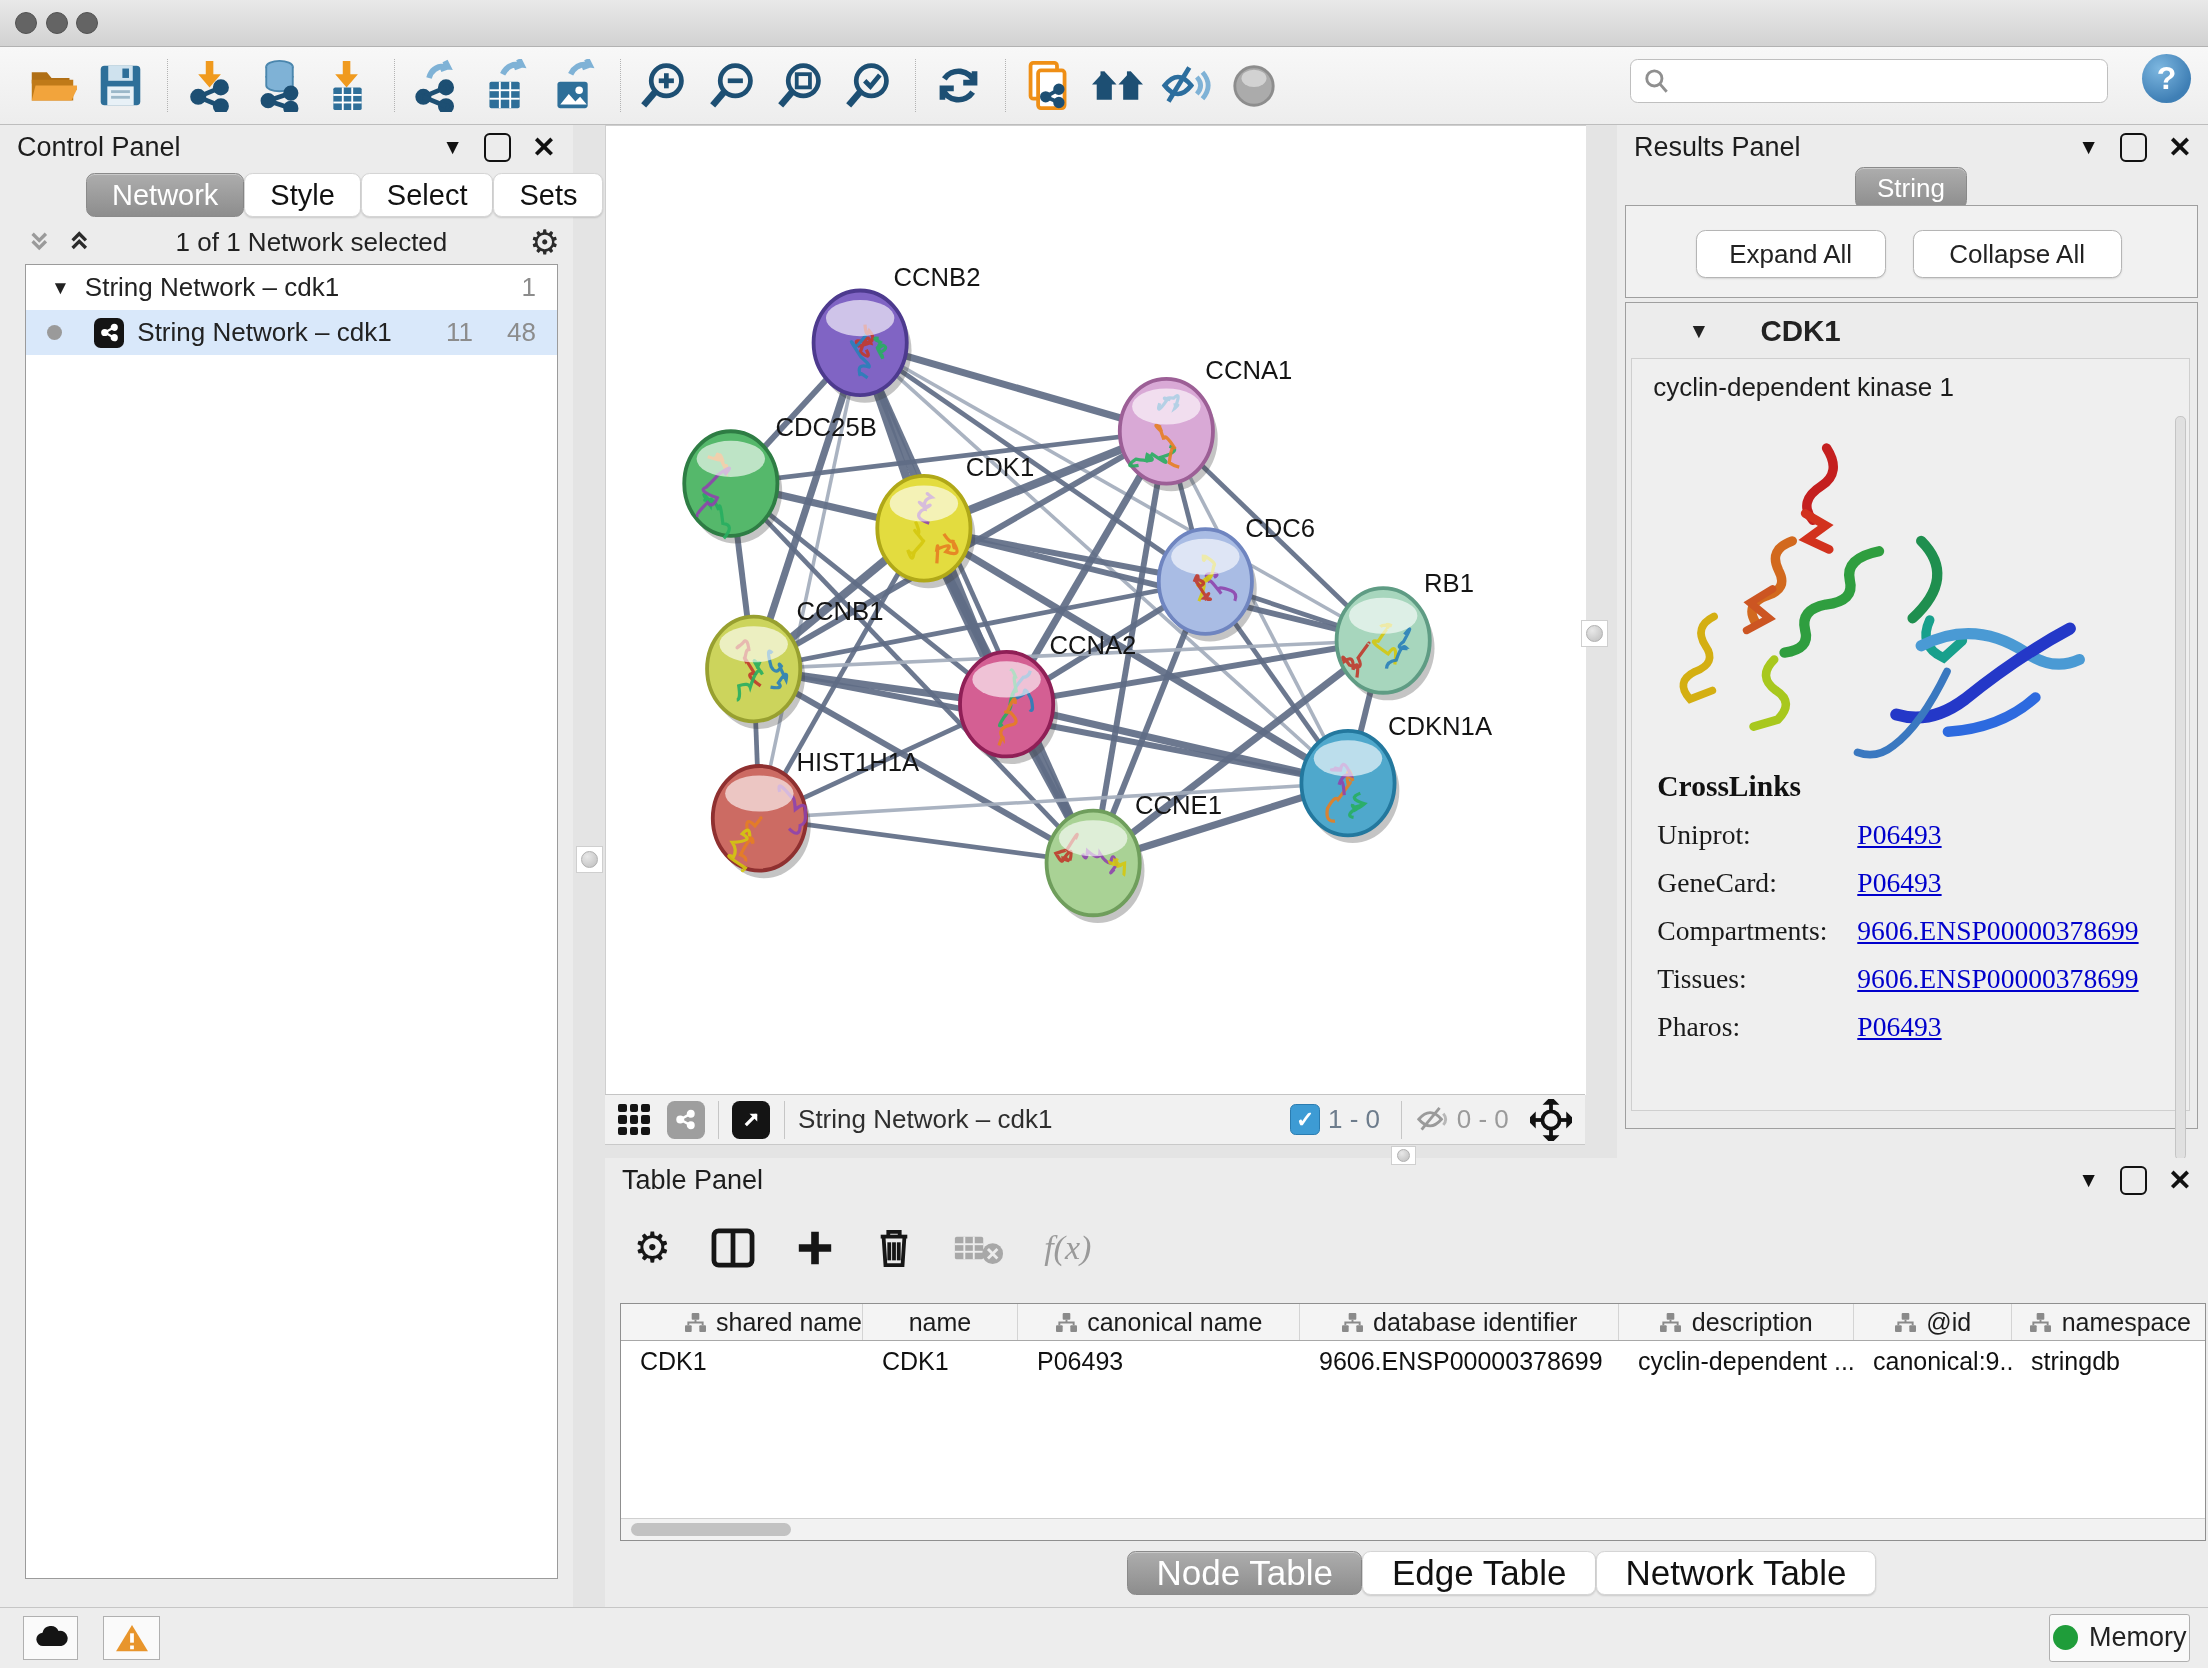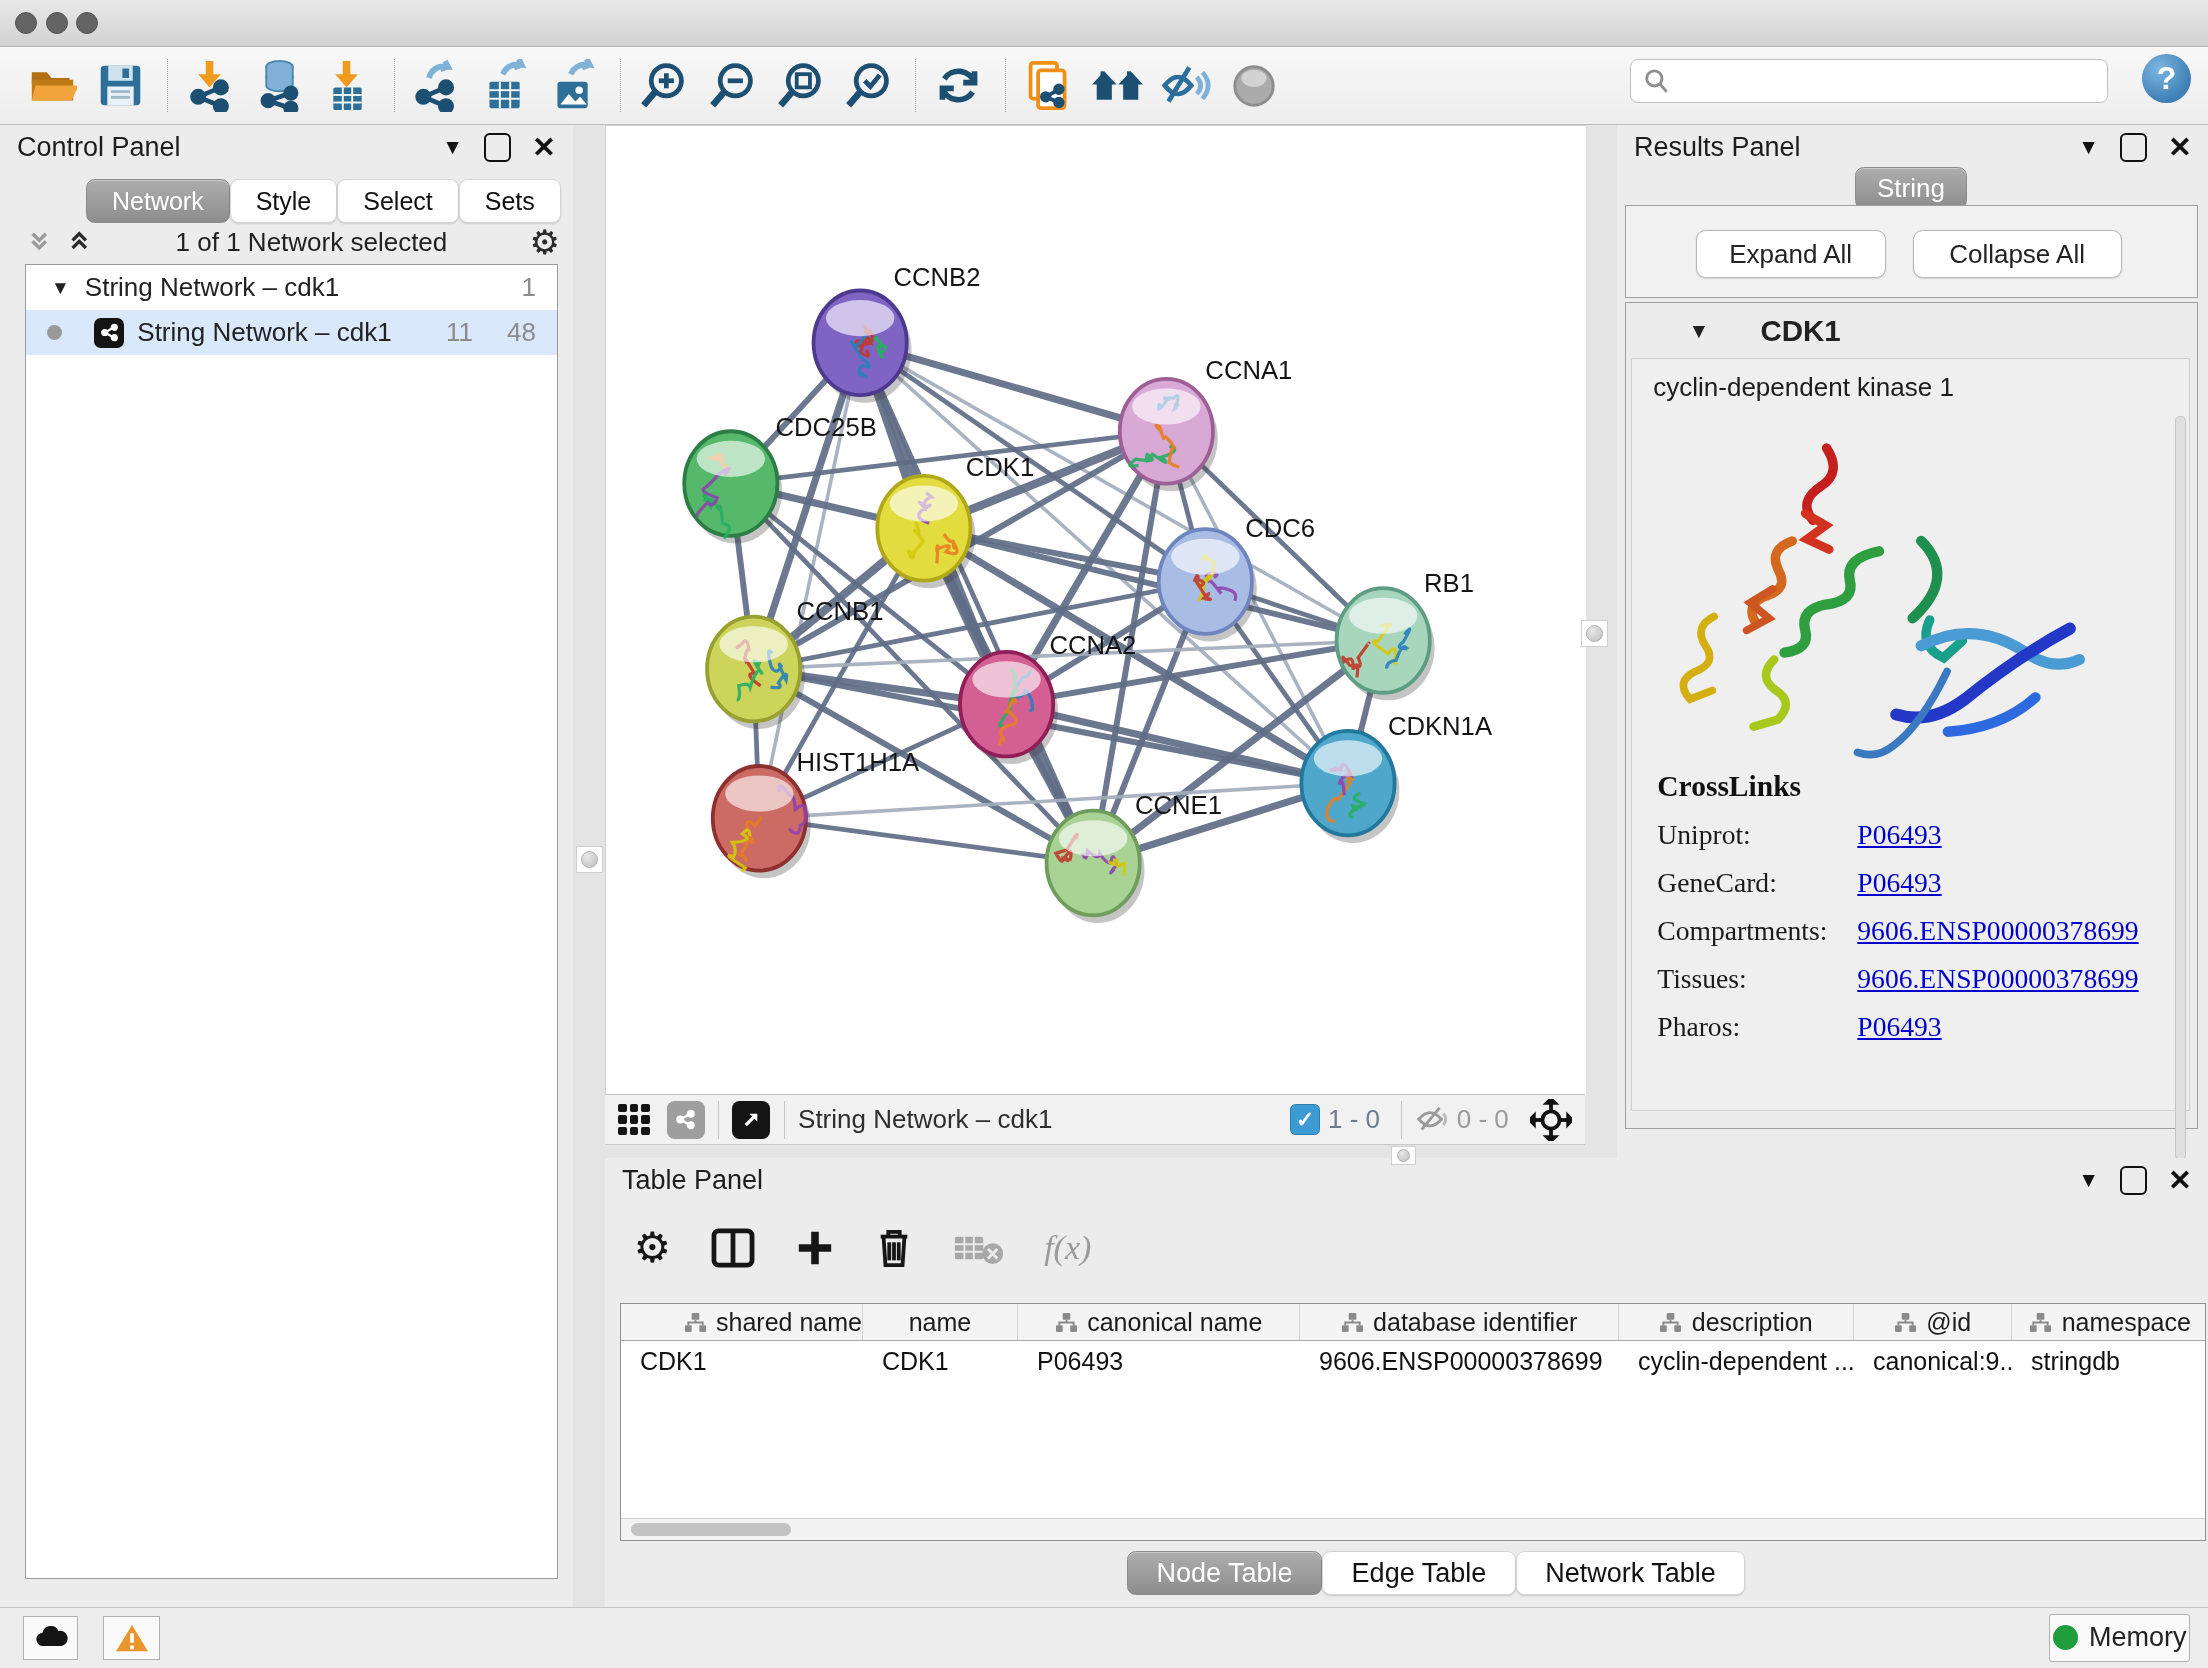--- a/index.html
+++ b/index.html
@@ -32,21 +32,21 @@
   .hb-collapse{font-size:21px;}
   .hb-float{width:23px;height:25px;border:2.9px solid #111;border-radius:5.7px;}
   .hb-close{font-size:28.5px;font-weight:bold;}
   .gray-tab{background:linear-gradient(#adadad,#8d8d8d);color:#fff;border:1px solid #8a8a8a;
     border-radius:8.6px;display:flex;align-items:center;justify-content:center;
     box-shadow:inset 0 1px 0 rgba(255,255,255,.35);}
   .white-tab{background:#fff;color:#111;border:1px solid #d5d5d5;border-radius:8.6px;
     display:flex;align-items:center;justify-content:center;box-shadow:0 1px 1.9px rgba(0,0,0,.15);}
   
   #control-panel{left:0;top:125px;width:573px;height:1483px;background:#ececec;}
-  #cp-tabs{position:absolute;left:86px;top:54px;height:42px;display:flex;font-size:25px;}
+  #cp-tabs{position:absolute;left:86px;top:48px;height:42px;display:flex;font-size:29px;}
   #cp-tabs .tab{padding:0 25px;height:42px;}
   #cp-listhdr{position:absolute;left:25px;top:95px;width:535px;height:44px;
     display:flex;align-items:center;font-size:26px;}
   #cp-listbox{position:absolute;left:25px;top:139px;width:531px;height:1313px;
     background:#fff;border:1.9px solid #9b9b9b;}
   .tree-row{position:relative;height:45px;display:flex;align-items:center;font-size:26px;}
   .tree-row.sel{background:#d9e8fa;}
   .row-counts{margin-left:auto;display:flex;gap:34px;color:#8c8c8c;padding-right:21px;}
   .string-chip{width:30px;height:30px;border-radius:6.7px;background:#141414;
     display:flex;align-items:center;justify-content:center;margin-right:13.3px;}
@@ -95,21 +95,21 @@
     border:1.9px solid #8f8f8f;box-sizing:border-box;overflow:hidden;}
   #tbl-head{display:flex;height:36px;background:#f4f4f4;border-bottom:1px solid #a8a8a8;}
   .th{display:flex;align-items:center;justify-content:center;gap:9.5px;font-size:25px;
     color:#1c1c1c;border-right:1px solid #d4d4d4;box-sizing:border-box;flex:none;}
   #tbl-row{display:flex;height:40px;align-items:center;}
   .td{font-size:25px;color:#111;padding-left:19px;box-sizing:border-box;flex:none;
     white-space:nowrap;overflow:hidden;}
   #hscroll{position:absolute;left:0px;right:0;bottom:0px;height:21px;background:#f2f2f2;
     border-top:1px solid #d0d0d0;}
   #hthumb{position:absolute;left:9.5px;top:3.8px;width:160px;height:13.3px;background:#c2c2c2;border-radius:6.7px;}
-  #tp-tabs{position:absolute;left:522px;top:393px;display:flex;font-size:27px;}
+  #tp-tabs{position:absolute;left:522px;top:393px;display:flex;font-size:35px;}
   #tp-tabs .tab{height:42px;padding:0 28.5px;}
   
   #statusbar{left:0;top:1607px;width:2208px;height:61px;background:#ededed;border-top:1px solid #c6c6c6;text-align:right;}
   .sb-btn{position:absolute;top:7.6px;height:42px;background:#fafafa;border:1.9px solid #b0b0b0;
     display:flex;align-items:center;justify-content:center;}
   #memory-btn{left:2049px;top:5.7px;width:139px;height:46px;font-size:27px;gap:11.4px;border-radius:2.9px;}
   .green-dot{width:25px;height:25px;border-radius:50%;background:#1f9d3a;}
   
   .handle{position:absolute;width:25px;height:25px;background:#fff;border:1px solid #cfcfcf;
     display:flex;align-items:center;justify-content:center;}

